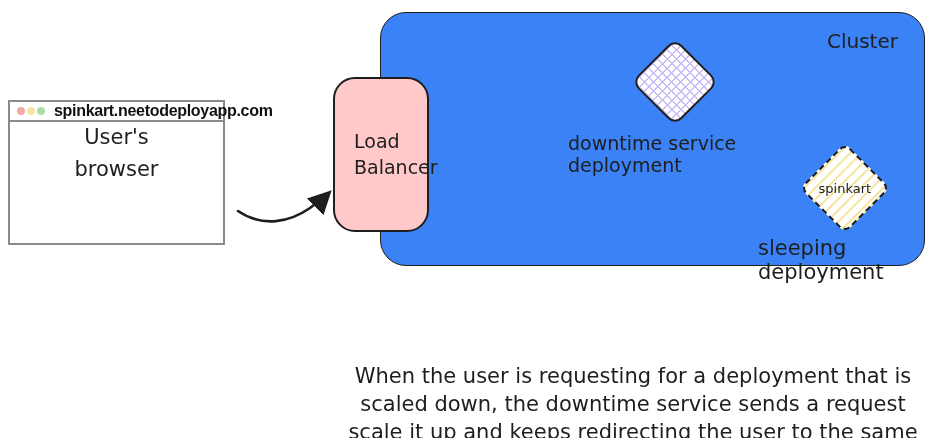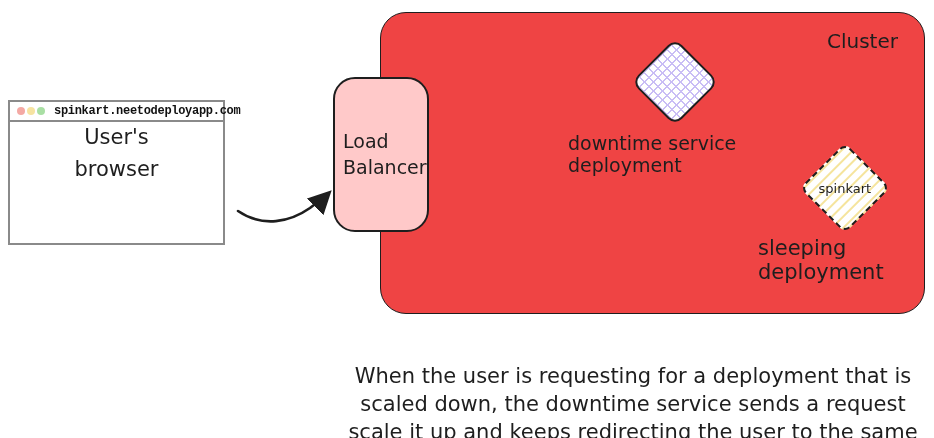--- a/index.html
+++ b/index.html
@@ -33,22 +33,22 @@
   .dot {
     width: 8px; height: 8px;
     border-radius: 50%;
     margin-right: 2px;
     flex: 0 0 auto;
   }
   .dot.red    { background: var(--dot-red, #f4a9a4); }
   .dot.yellow { background: var(--dot-yellow, #f6e3a1); }
   .dot.green  { background: var(--dot-green, #a9dfa4); }
   .browser-url {
-    font-family: Liberation Mono, monospace;
-    font-size: 12px;
+    font-family: Liberation Sans, sans-serif;
+    font-size: 16px;
     font-weight: 700;
     letter-spacing: -0.3px;
     margin-left: 7px;
     white-space: nowrap;
     color: #111111;
   }
   .browser-body {
     display: flex;
     justify-content: center;
   }
@@ -63,42 +63,42 @@
   .arrow-svg {
     position: absolute;
     left: 228px; top: 180px;
     width: 110px; height: 60px;
   }
 
   
   .cluster {
     position: absolute;
     left: 380px; top: 12px;
-    width: 545px; height: 302px;
+    width: 545px; height: 254px;
     border: 1.6px solid var(--stroke, #1e1e1e);
     border-radius: 26px;
-    background: #ef4444;
+    background: #3b82f6;
   }
   .cluster-label {
     position: absolute;
     top: 16px; right: 26px;
     font-size: 20px;
   }
 
   
   .load-balancer {
     position: absolute;
     left: 333px; top: 77px;
     width: 96px; height: 155px;
     background: var(--lb-fill, #ffc9c9);
     border: 2px solid var(--stroke, #1e1e1e);
     border-radius: 22px;
     display: flex;
     align-items: center;
-    padding-left: 8px;
+    padding-left: 19px;
     z-index: 3;
   }
   .lb-label {
     font-size: 19px;
     line-height: 1.35;
     white-space: pre-line;
   }
 
   
   .diamond-violet {

